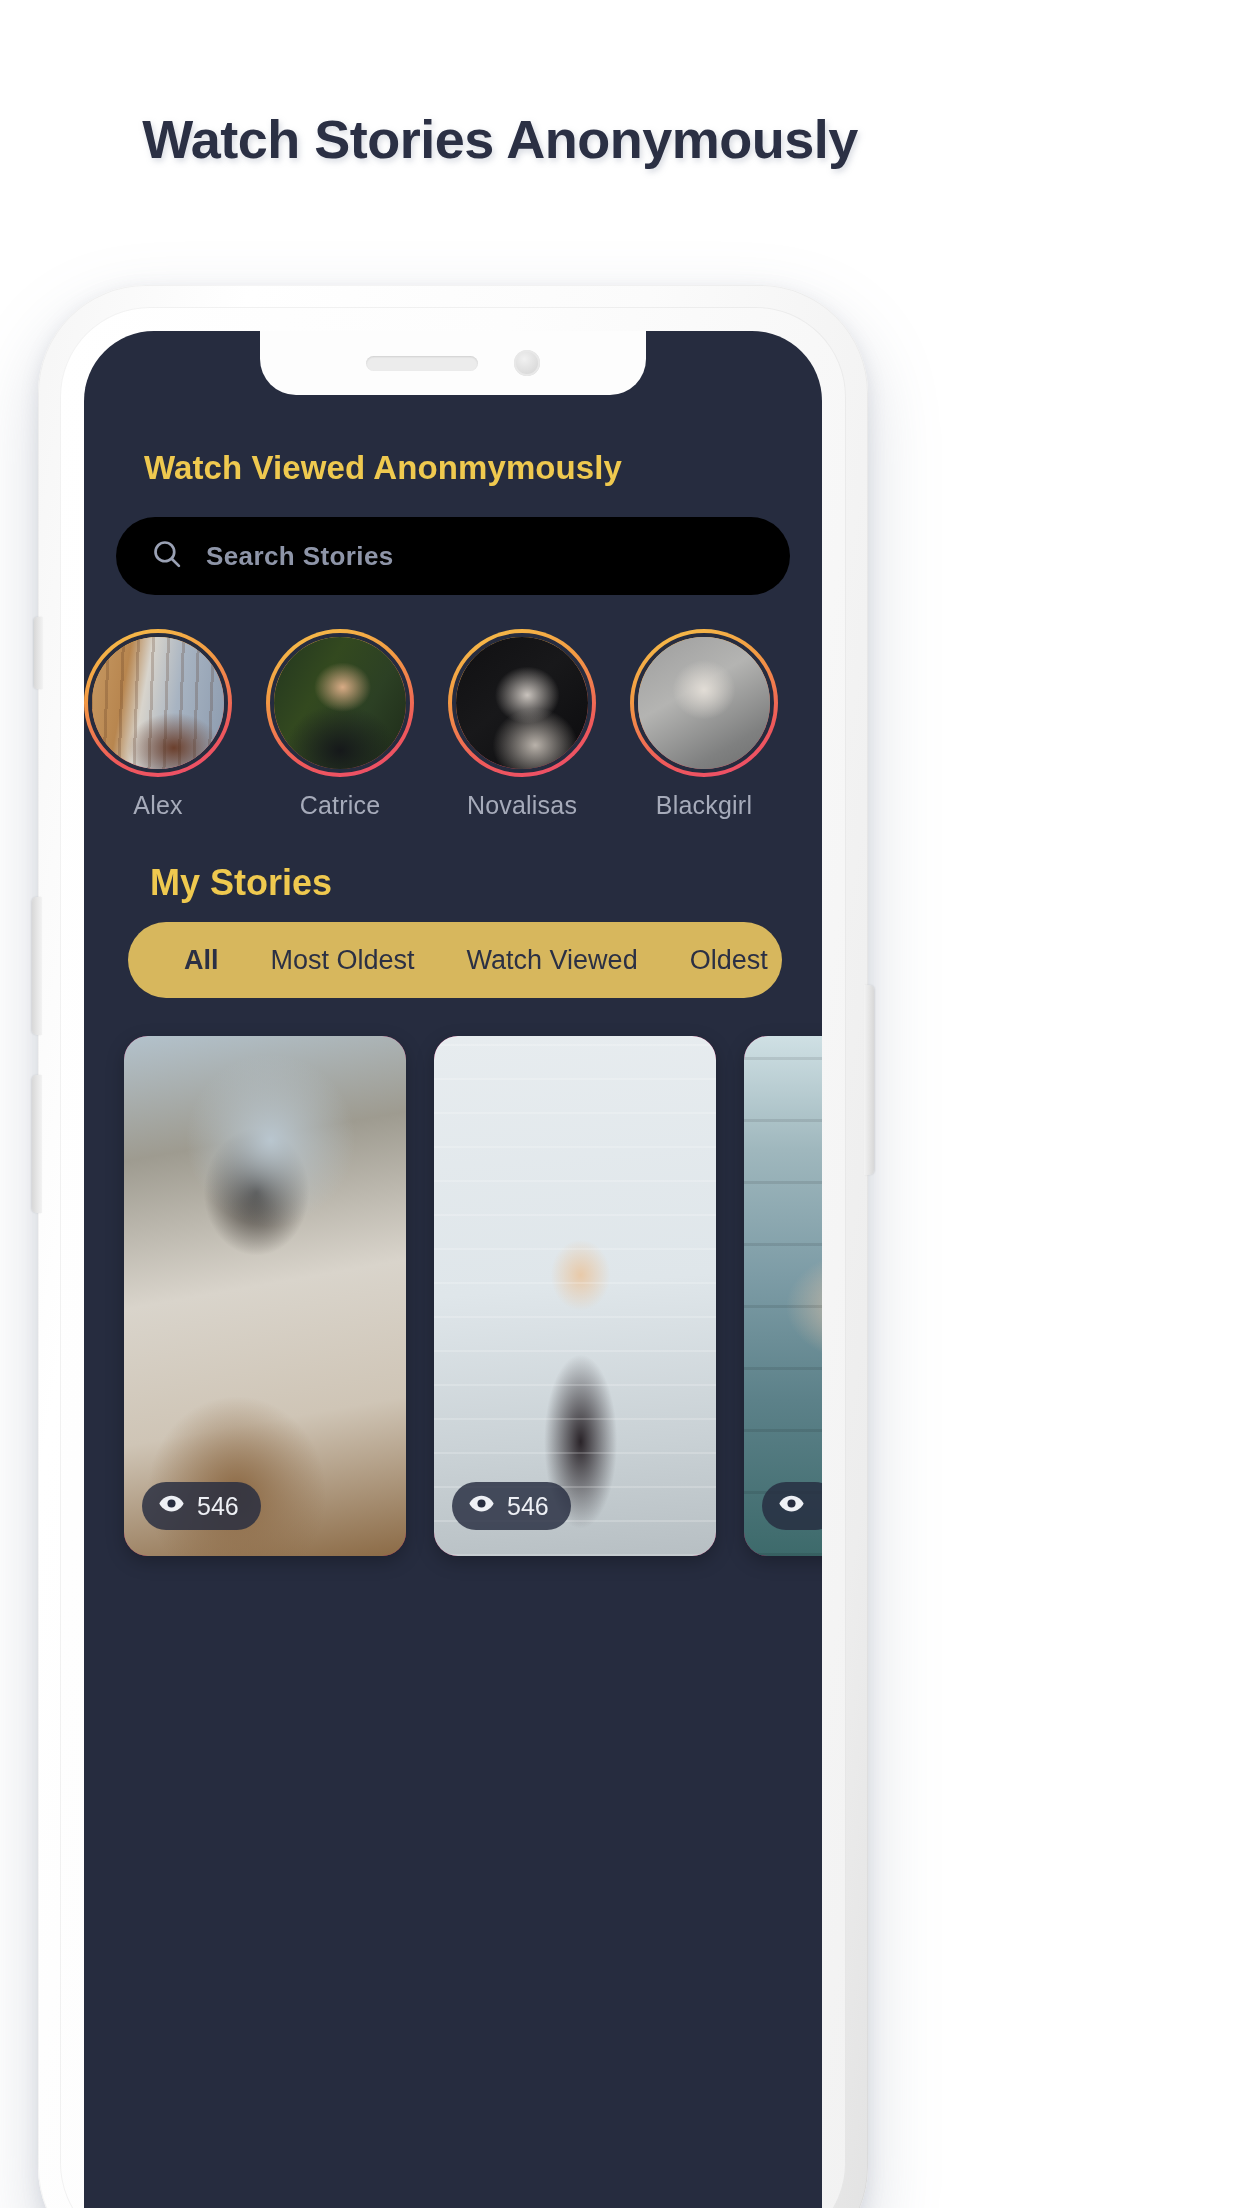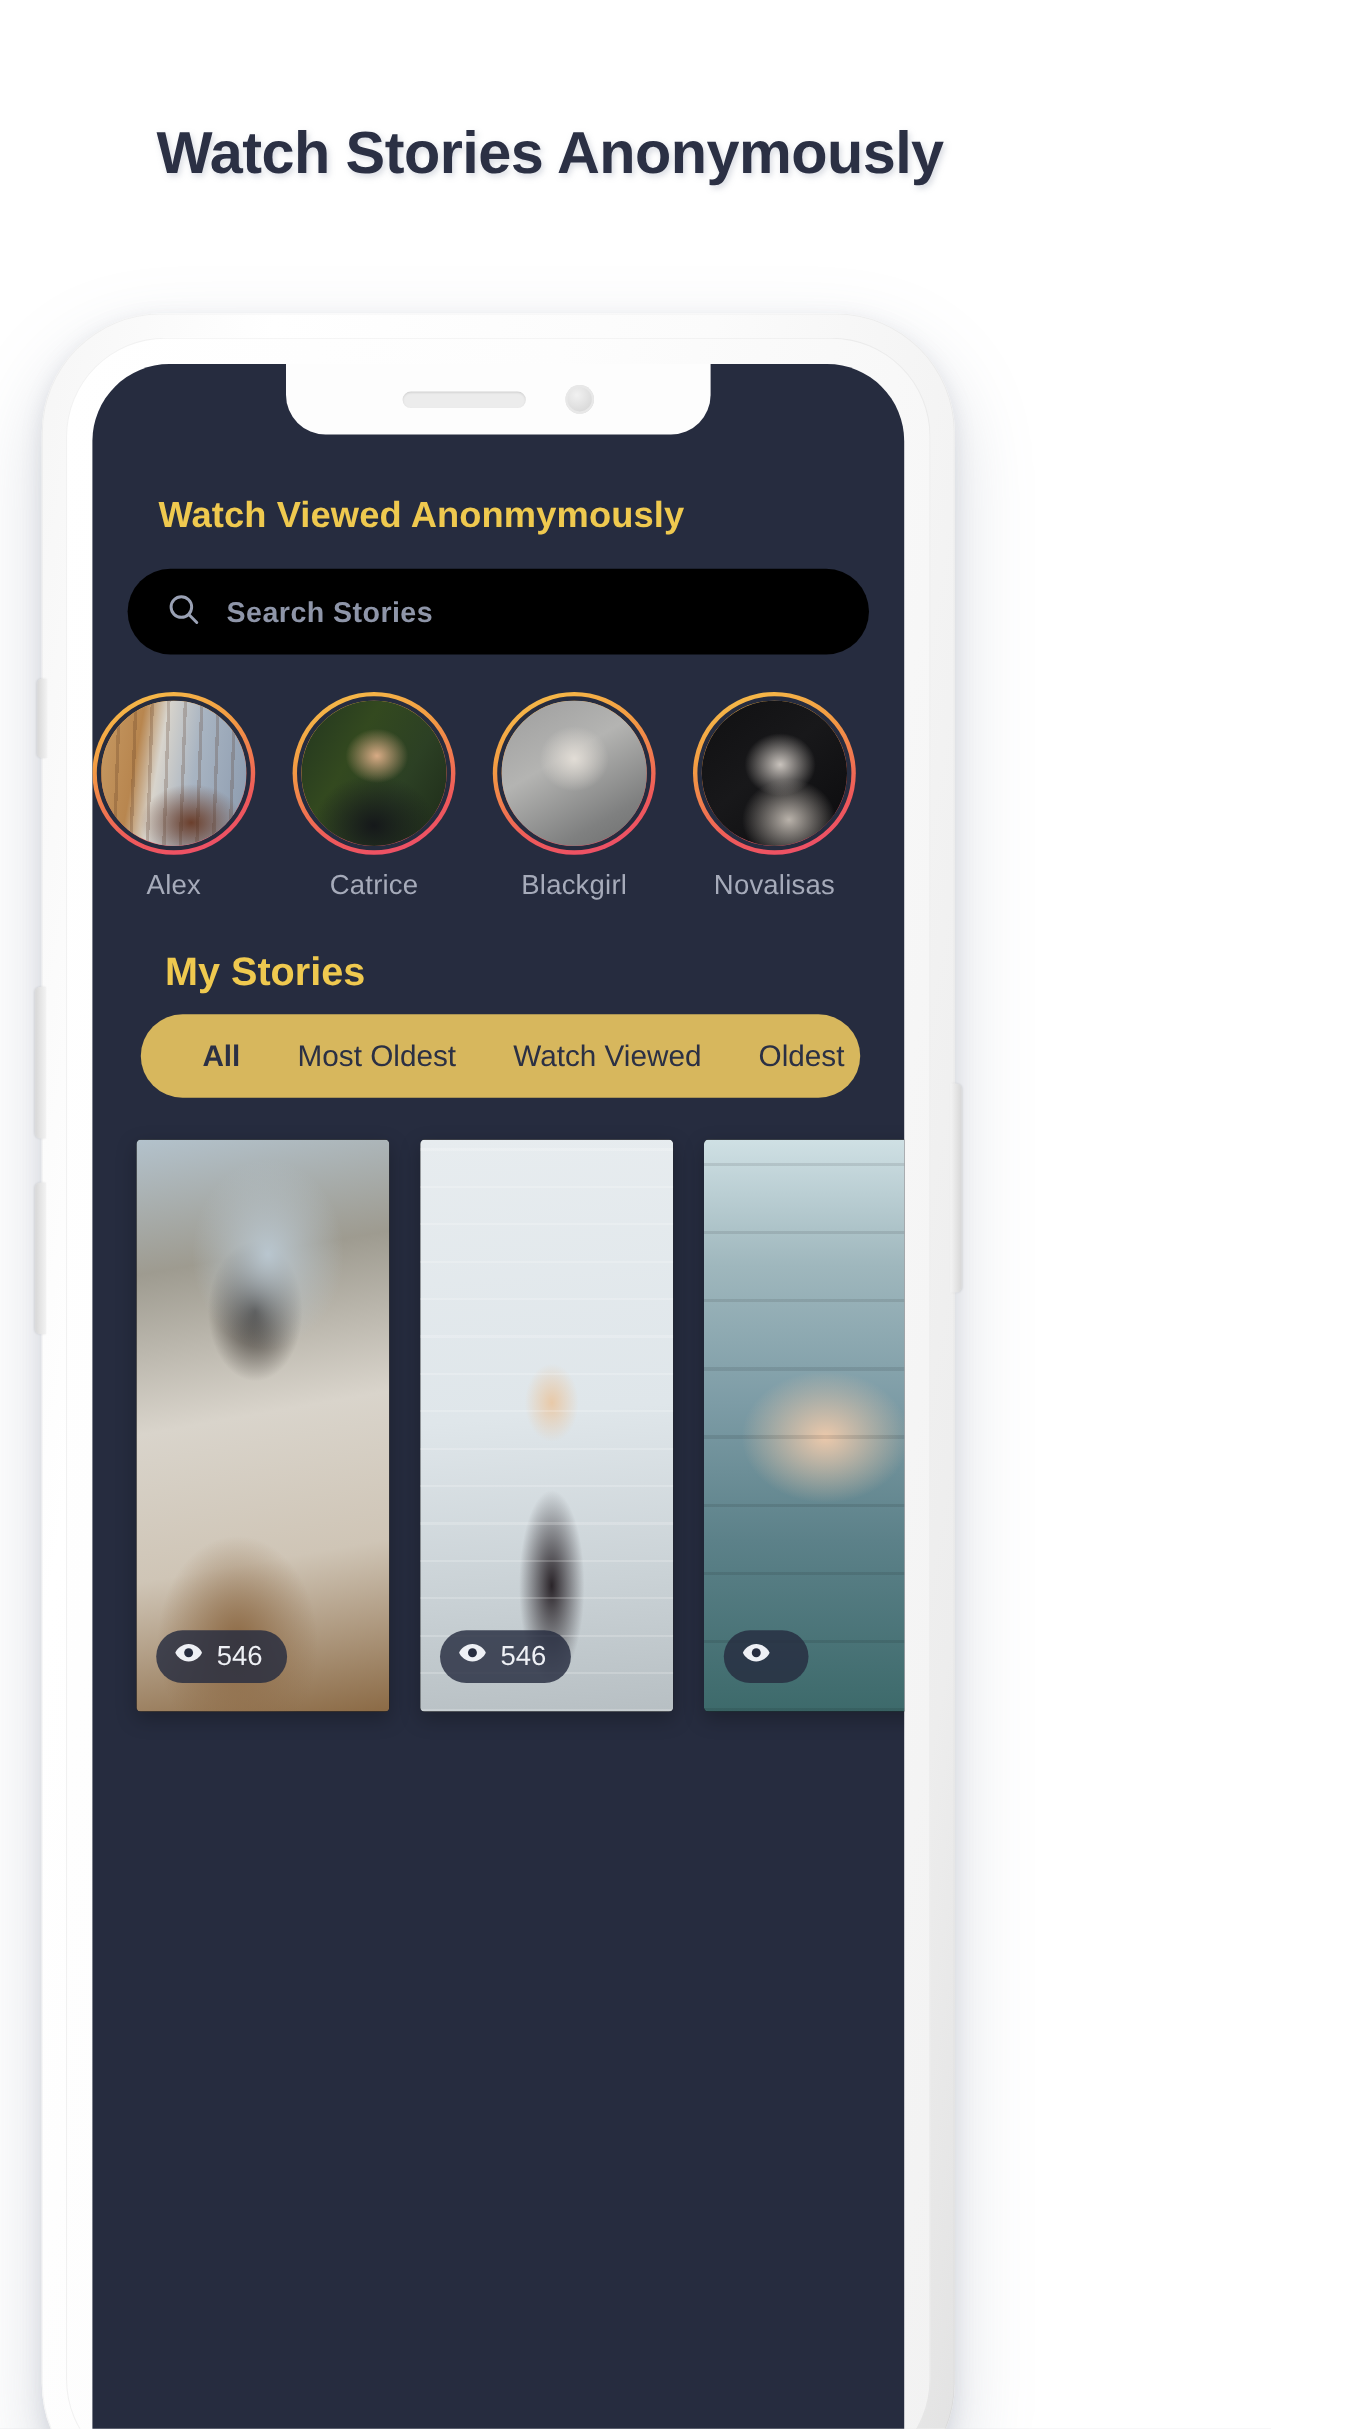--- a/index.html
+++ b/index.html
@@ -245,26 +245,26 @@
 
   
   .cards-row {
     display: flex;
     margin-top: 38px;
     padding-left: 40px;
     gap: 28px;
   }
   .story-card {
     flex: 0 0 auto;
-    width: 230px;
+    width: 282px;
     height: 520px;
-    border-radius: 4px;
+    border-radius: 24px;
     overflow: hidden;
     position: relative;
-    background: #000000;
+    background: #be185d;
     box-shadow: 0 6px 18px rgba(0,0,0,0.25);
   }
   .card-photo { position: absolute; inset: 0; }
   .view-badge {
     position: absolute;
     left: 18px;
     bottom: 26px;
     height: 48px;
     padding: 0 22px 0 16px;
     border-radius: 24px;
@@ -392,33 +392,33 @@
             <div class="story-ring-inner">
               <div class="story-photo ph-catrice"></div>
             </div>
           </div>
           <div class="story-name">Catrice</div>
         </div>
 
         <div class="story-item">
           <div class="story-ring">
             <div class="story-ring-inner">
-              <div class="story-photo ph-blackgirl"></div>
+              <div class="story-photo ph-nova"></div>
             </div>
           </div>
-          <div class="story-name">Blackgirl</div>
+          <div class="story-name">Novalisas</div>
         </div>
 
         <div class="story-item">
           <div class="story-ring">
             <div class="story-ring-inner">
-              <div class="story-photo ph-nova"></div>
+              <div class="story-photo ph-blackgirl"></div>
             </div>
           </div>
-          <div class="story-name">Novalisas</div>
+          <div class="story-name">Blackgirl</div>
         </div>
 
       </div>
 
       <div class="section-title">My Stories</div>
 
       <div class="filter-bar">
         <div class="filter-tab active">All</div>
         <div class="filter-tab">Most Oldest</div>
         <div class="filter-tab">Watch Viewed</div>

